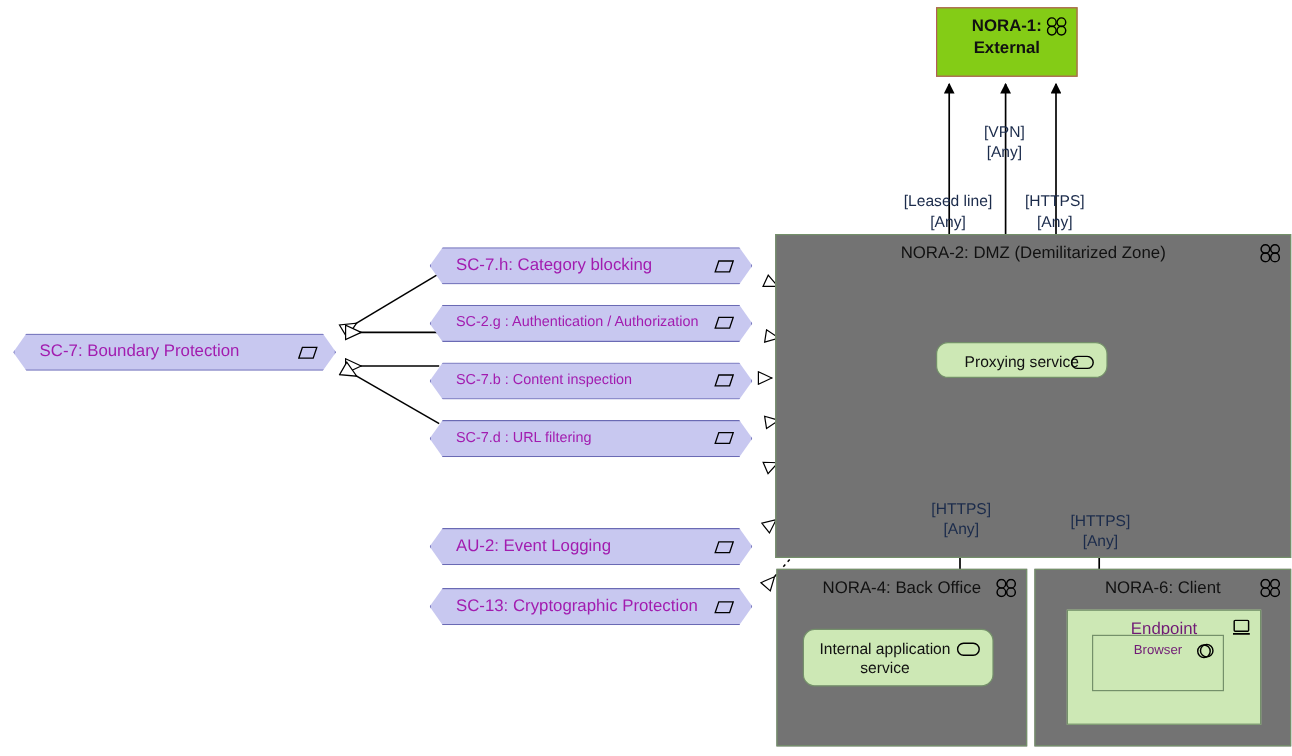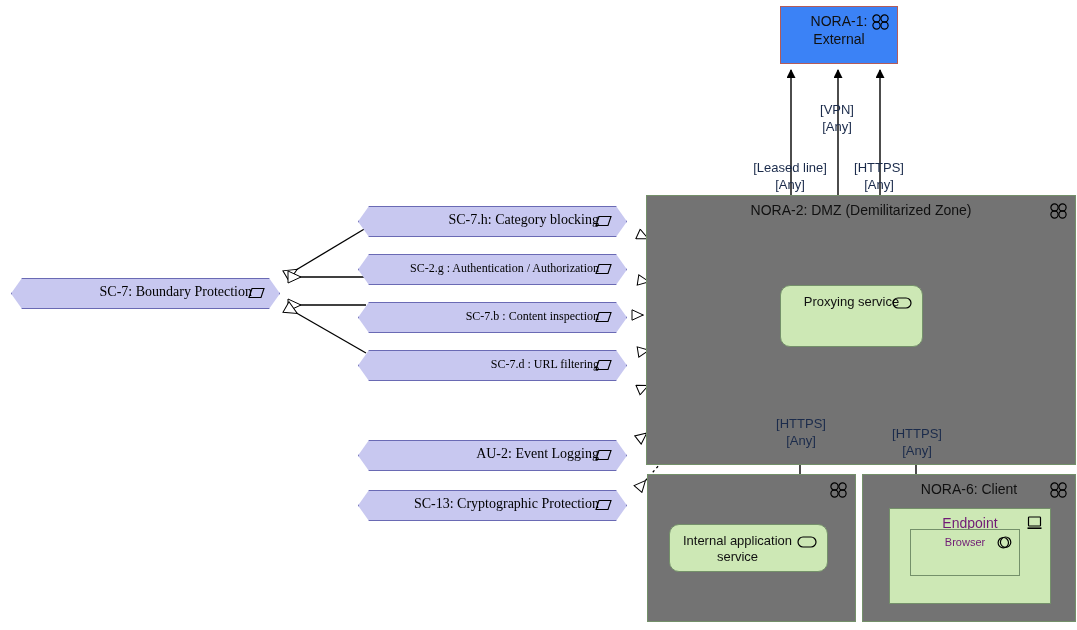--- a/index.html
+++ b/index.html
@@ -24,28 +24,27 @@
     top: 0;
     width: 1077px;
     height: 630px;
     pointer-events: none;
   }
 
   
   .motiv {
     position: absolute;
     box-sizing: border-box;
-    color: #000000;
+    color: #a21caf;
     display: flex;
     align-items: center;
-    justify-content: flex-end;
+    justify-content: flex-start;
     text-align: center;
     padding: 0 26px 0 22px;
     line-height: 1.15;
-    font-family: Liberation Serif, serif;
   }
   .motiv .shape {
     position: absolute;
     left: 0; top: 0;
     width: 100%; height: 100%;
     background: #c8c8f0;
     border: 1px solid #6a6ab4;
     clip-path: polygon(11px 0, calc(100% - 11px) 0, 100% 50%, calc(100% - 11px) 100%, 11px 100%, 0 50%);
   }
   .motiv .label {
@@ -62,22 +61,23 @@
   }
 
   
   .grouping {
     position: absolute;
     box-sizing: border-box;
     border: 1px solid #74906a;
     background: #737373;
   }
   .grouping.red {
-    background: #3b82f6;
+    background: #84cc16;
     border-color: #b35c5a;
+    font-weight: bold;
   }
   .grouping > .g-title {
     position: absolute;
     left: 0;
     right: 0;
     top: 6px;
     text-align: center;
     color: #111111;
     white-space: nowrap;
   }
@@ -240,20 +240,21 @@
       <svg width="18" height="16" viewBox="0 0 18 16">
         <circle cx="4.5" cy="4.5" r="3.6" fill="none" stroke="#000" stroke-width="1.2"></circle>
         <circle cx="12.5" cy="4.5" r="3.6" fill="none" stroke="#000" stroke-width="1.2"></circle>
         <circle cx="4.5" cy="11.5" r="3.6" fill="none" stroke="#000" stroke-width="1.2"></circle>
         <circle cx="12.5" cy="11.5" r="3.6" fill="none" stroke="#000" stroke-width="1.2"></circle>
       </svg>
     </div>
   </div>
 
   <div class="grouping" style="left:647px; top:474px; width:209px; height:148px;">
+    <div class="g-title fs14">NORA-4: Back Office</div>
     <div class="g-icon">
       <svg width="18" height="16" viewBox="0 0 18 16">
         <circle cx="4.5" cy="4.5" r="3.6" fill="none" stroke="#000" stroke-width="1.2"></circle>
         <circle cx="12.5" cy="4.5" r="3.6" fill="none" stroke="#000" stroke-width="1.2"></circle>
         <circle cx="4.5" cy="11.5" r="3.6" fill="none" stroke="#000" stroke-width="1.2"></circle>
         <circle cx="12.5" cy="11.5" r="3.6" fill="none" stroke="#000" stroke-width="1.2"></circle>
       </svg>
     </div>
   </div>
 
@@ -282,21 +283,21 @@
   <div class="node" style="left:910px; top:529px; width:110px; height:47px;">
     <div class="n-title fs11">Browser</div>
     <div class="n-icon" style="right:7px; top:5px;">
       <svg width="15" height="15" viewBox="0 0 15 15">
         <circle cx="6.3" cy="7.7" r="5.2" fill="none" stroke="#000" stroke-width="1.2"></circle>
         <circle cx="8.6" cy="7.2" r="5.2" fill="none" stroke="#000" stroke-width="1.2"></circle>
       </svg>
     </div>
   </div>
 
-  <div class="svc" style="left:780px; top:285px; width:143px; height:62px;">
+  <div class="svc" style="left:780px; top:285px; width:143px; height:30px;">
     <div class="s-title fs13">Proxying service</div>
     <div class="s-icon">
       <svg width="20" height="12" viewBox="0 0 20 12">
         <rect x="1" y="1" width="18" height="10" rx="5" fill="none" stroke="#000" stroke-width="1.2"></rect>
       </svg>
     </div>
   </div>
 
   <div class="svc" style="left:669px; top:524px; width:159px; height:48px;">
     <div class="s-title fs13" style="left:2px; right:24px;">Internal application service</div>

